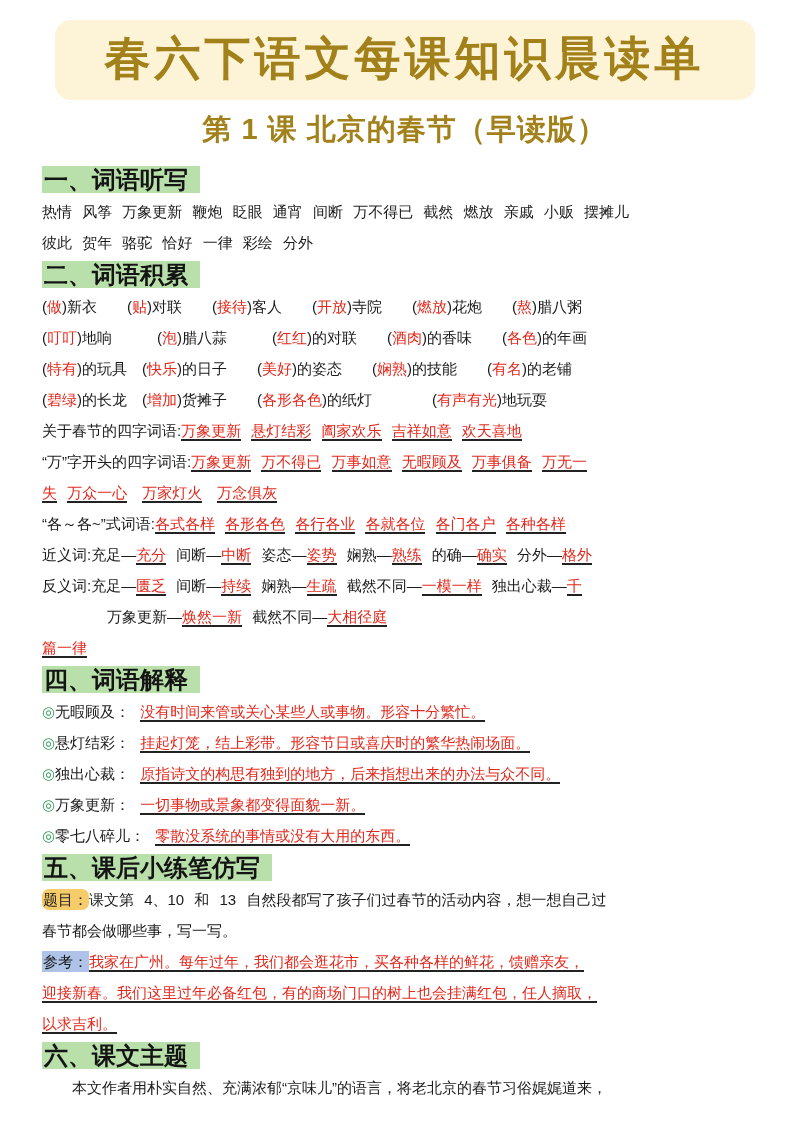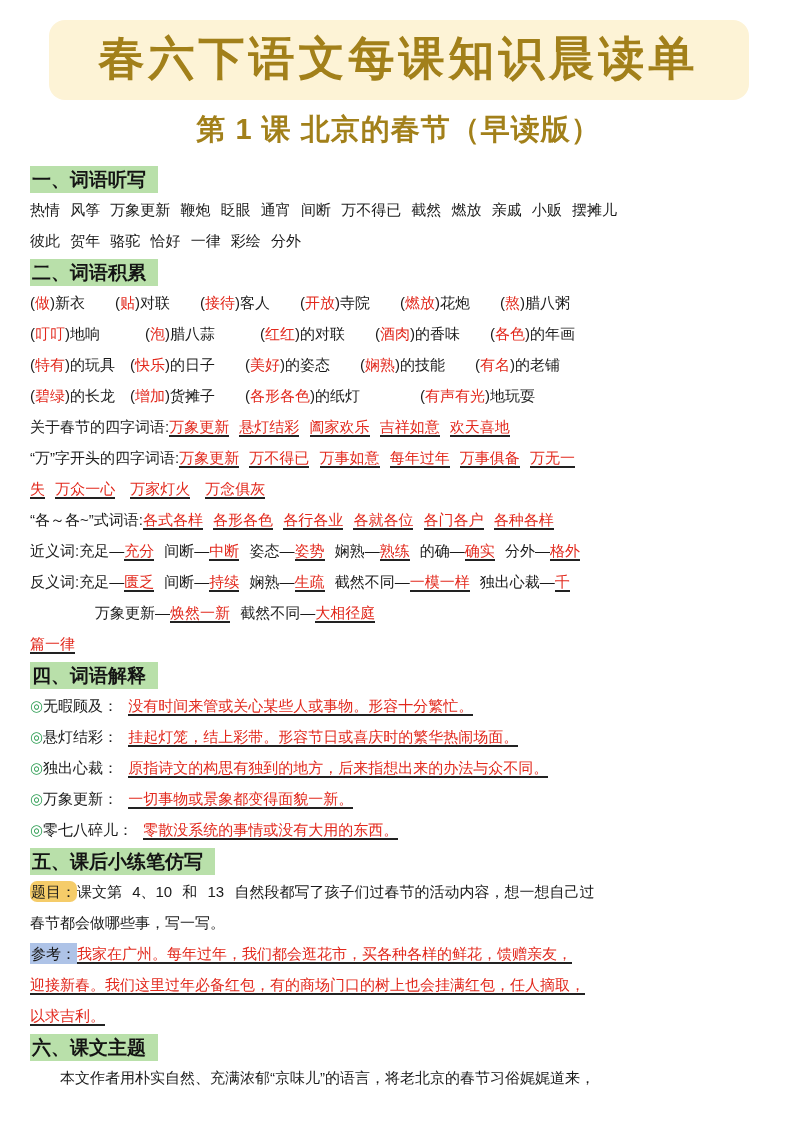--- a/index.html
+++ b/index.html
@@ -1,35 +1,35 @@
 <!DOCTYPE html>
 <html style="--gold: #a2801a; --red: #e2291d; --ink: #1a1a1a; --underline: #222222; --cream: #fdf3d6; --greenHl: #b9e0aa; --yellowHl: #f5cc69; --blueHl: #aec3e7; --green: #2f9e54;"><head>
 <meta charset="utf-8">
 <style>
   html,body{margin:0;padding:0;}
   body{
     width:793px;height:1122px;overflow:hidden;background:#ffffff;
     font-family:"Liberation Sans","DejaVu Sans",sans-serif;
     color:var(--ink,#1a1a1a);
   }
-  .page{width:793px;height:827px;box-sizing:border-box;padding:16px 26px 0 30px;}
+  .page{width:793px;height:827px;box-sizing:border-box;padding:16px 26px 0 42px;}
   .banner{
     width:700px;margin:4px auto 10px auto;background:var(--cream,#fdf3d6);
     border-radius:16px;text-align:center;padding:8px 0 10px 0;
   }
   .banner .title{
     font-size:46px;font-weight:800;color:var(--gold,#a2801a);letter-spacing:4px;
   }
   .subtitle{
     text-align:center;font-size:29px;font-weight:800;color:var(--gold,#a2801a);
     margin:2px 0 13px 0;letter-spacing:1px;
   }
   .sec-head{
     display:inline-block;background:var(--greenHl,#b9e0aa);
-    font-size:19px;font-weight:700;color:#141414;
+    font-size:24px;font-weight:700;color:#141414;
     line-height:25px;padding:1px 12px 1px 2px;margin:3px 0 1px 0;
   }
   .sec-head-row{line-height:27px;}
   .line{
     font-size:15px;line-height:31px;white-space:nowrap;word-spacing:6px;
   }
   .c-red{color:var(--red,#e2291d);}
   .c-green{color:var(--green,#2f9e54);}
   .u{border-bottom:2px solid var(--underline,#222222);margin-top:24px;}
   .h-yellow{background:var(--yellowHl,#f5cc69);padding:2px 1px;border-radius:7px;}
@@ -49,21 +49,21 @@
         <div class="line"><span>热情 风筝 万象更新 鞭炮 眨眼 通宵 间断 万不得已 截然 燃放 亲戚 小贩 摆摊儿</span></div>
         <div class="line"><span>彼此 贺年 骆驼 恰好 一律 彩绘 分外</span></div>
       </div>
       <div>
         <div class="sec-head-row"><span class="sec-head">二、词语积累</span></div>
         <div class="line"><span>(</span><span class="c-red">做</span><span>)新衣　　(</span><span class="c-red">贴</span><span>)对联　　(</span><span class="c-red">接待</span><span>)客人　　(</span><span class="c-red">开放</span><span>)寺院　　(</span><span class="c-red">燃放</span><span>)花炮　　(</span><span class="c-red">熬</span><span>)腊八粥</span></div>
         <div class="line"><span>(</span><span class="c-red">叮叮</span><span>)地响　　　(</span><span class="c-red">泡</span><span>)腊八蒜　　　(</span><span class="c-red">红红</span><span>)的对联　　(</span><span class="c-red">酒肉</span><span>)的香味　　(</span><span class="c-red">各色</span><span>)的年画</span></div>
         <div class="line"><span>(</span><span class="c-red">特有</span><span>)的玩具　(</span><span class="c-red">快乐</span><span>)的日子　　(</span><span class="c-red">美好</span><span>)的姿态　　(</span><span class="c-red">娴熟</span><span>)的技能　　(</span><span class="c-red">有名</span><span>)的老铺</span></div>
         <div class="line"><span>(</span><span class="c-red">碧绿</span><span>)的长龙　(</span><span class="c-red">增加</span><span>)货摊子　　(</span><span class="c-red">各形各色</span><span>)的纸灯　　　　(</span><span class="c-red">有声有光</span><span>)地玩耍</span></div>
         <div class="line"><span>关于春节的四字词语:</span><span class="c-red u">万象更新</span><span> </span><span class="c-red u">悬灯结彩</span><span> </span><span class="c-red u">阖家欢乐</span><span> </span><span class="c-red u">吉祥如意</span><span> </span><span class="c-red u">欢天喜地</span></div>
-        <div class="line"><span>“万”字开头的四字词语:</span><span class="c-red u">万象更新</span><span> </span><span class="c-red u">万不得已</span><span> </span><span class="c-red u">万事如意</span><span> </span><span class="c-red u">每年过年</span><span> </span><span class="c-red u">万事俱备</span><span> </span><span class="c-red u">万无一</span></div>
+        <div class="line"><span>“万”字开头的四字词语:</span><span class="c-red u">万象更新</span><span> </span><span class="c-red u">万不得已</span><span> </span><span class="c-red u">万事如意</span><span> </span><span class="c-red u">无暇顾及</span><span> </span><span class="c-red u">万事俱备</span><span> </span><span class="c-red u">万无一</span></div>
         <div class="line"><span class="c-red u">失</span><span> </span><span class="c-red u">万众一心</span><span>　</span><span class="c-red u">万家灯火</span><span>　</span><span class="c-red u">万念俱灰</span></div>
         <div class="line"><span>“各～各~”式词语:</span><span class="c-red u">各式各样</span><span> </span><span class="c-red u">各形各色</span><span> </span><span class="c-red u">各行各业</span><span> </span><span class="c-red u">各就各位</span><span> </span><span class="c-red u">各门各户</span><span> </span><span class="c-red u">各种各样</span></div>
       </div>
       <div>
         <div class="line"><span>近义词:充足—</span><span class="c-red u">充分</span><span> 间断—</span><span class="c-red u">中断</span><span> 姿态—</span><span class="c-red u">姿势</span><span> 娴熟—</span><span class="c-red u">熟练</span><span> 的确—</span><span class="c-red u">确实</span><span> 分外—</span><span class="c-red u">格外</span></div>
         <div class="line"><span>反义词:充足—</span><span class="c-red u">匮乏</span><span> 间断—</span><span class="c-red u">持续</span><span> 娴熟—</span><span class="c-red u">生疏</span><span> 截然不同—</span><span class="c-red u">一模一样</span><span> 独出心裁—</span><span class="c-red u">千</span></div>
         <div class="line" style="padding-left: 65px;"><span>万象更新—</span><span class="c-red u">焕然一新</span><span> 截然不同—</span><span class="c-red u">大相径庭</span></div>
         <div class="line"><span class="c-red u">篇一律</span></div>
       </div>
       <div>

